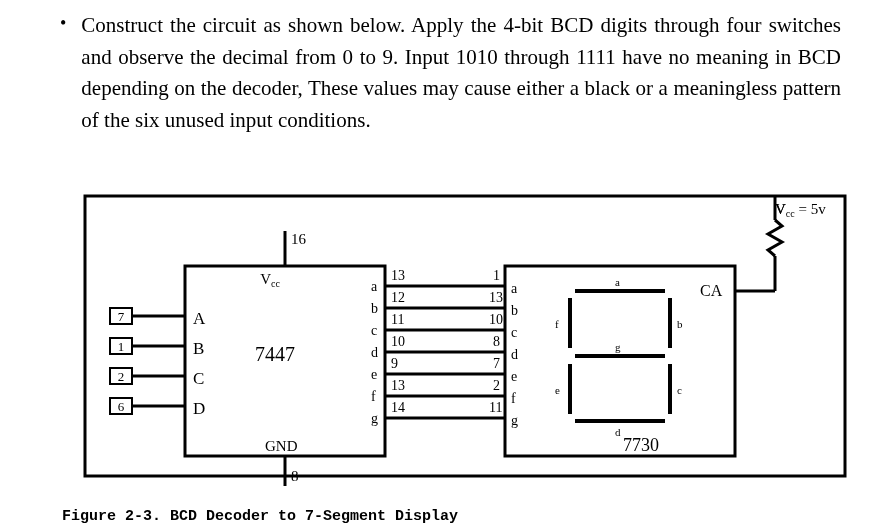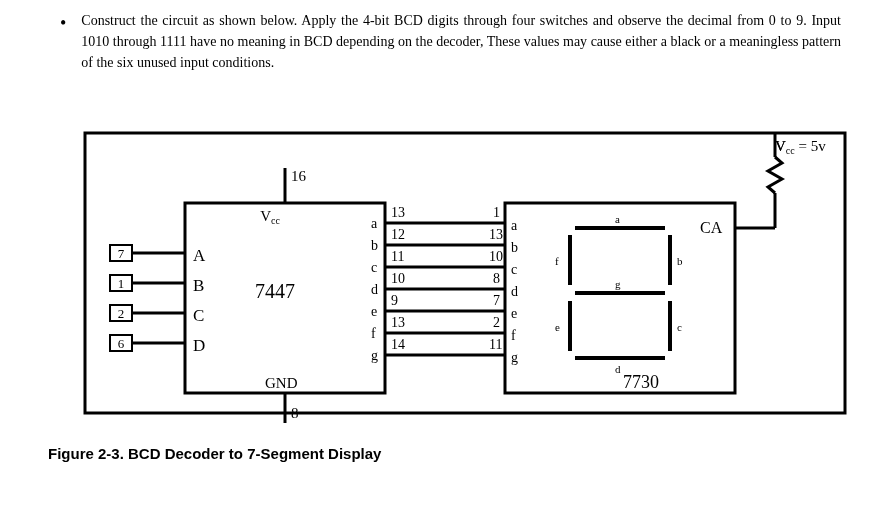--- a/index.html
+++ b/index.html
@@ -7,31 +7,31 @@
       background: #fff;
       font-family: Georgia, 'Times New Roman', serif;
       width: 871px;
       height: 530px;
       padding: 10px 30px;
       color: #000;
     }
     .bullet-row { display: flex; gap: 15px; align-items: flex-start; }
     .bullet { font-size: 18px; line-height: 1; padding-top: 4px; padding-left: 30px; }
     .instruction {
-      font-size: 14px;
+      font-size: 21px;
       line-height: 1.5;
       text-align: justify;
       max-width: 760px;
     }
     .diagram-wrap { margin: 50px 0 10px 45px; }
     .caption {
-      font-family: Liberation Sans, sans-serif;
+      font-family: Liberation Mono, monospace;
       font-size: 15px;
       font-weight: bold;
-      margin-left: 18px;
+      margin-left: 32px;
       margin-top: 18px;
     }
   </style>
 </head>
 <body>
 
 <div class="bullet-row">
   <span class="bullet">•</span>
   <p class="instruction">Construct the circuit as shown below. Apply the 4-bit BCD digits through four switches and observe the decimal from 0 to 9. Input 1010 through 1111 have no meaning in BCD depending on the decoder, These values may cause either a black or a meaningless pattern of the six unused input conditions.</p>
 </div>

